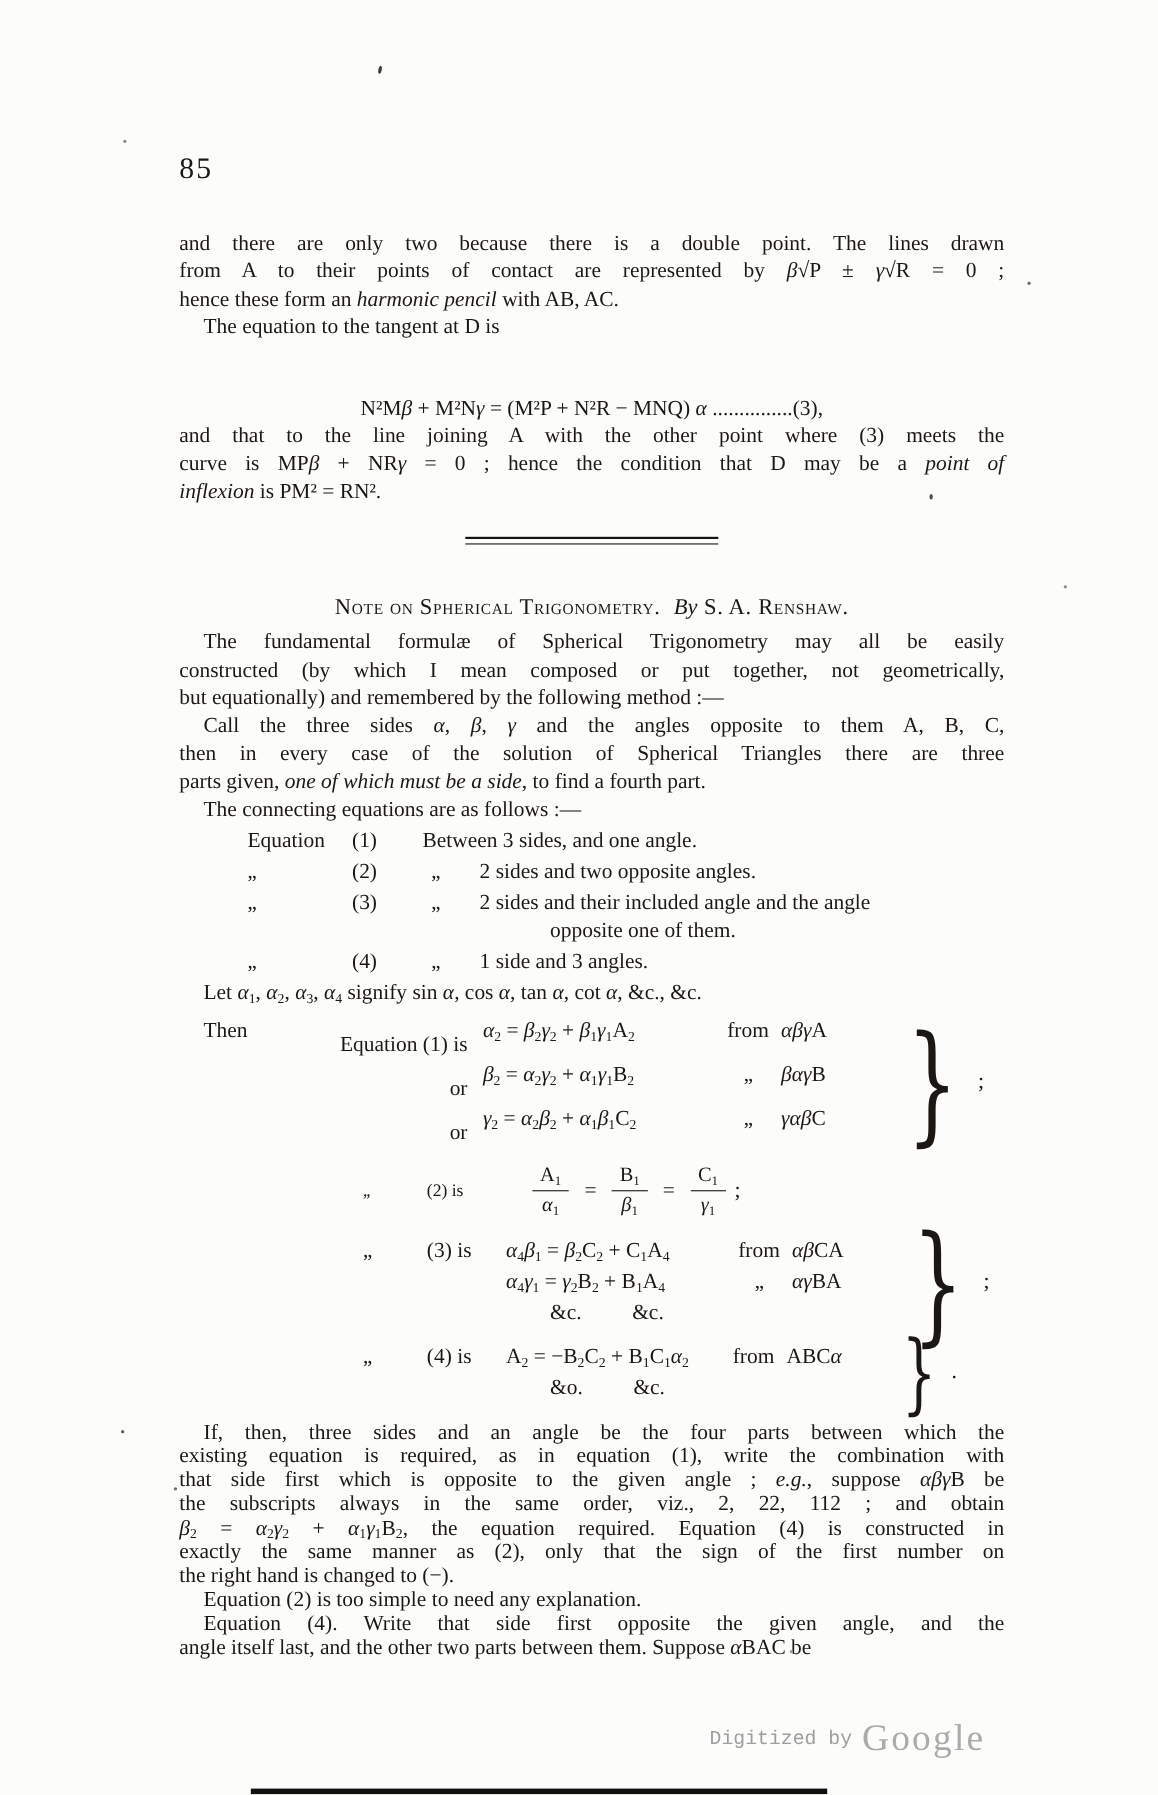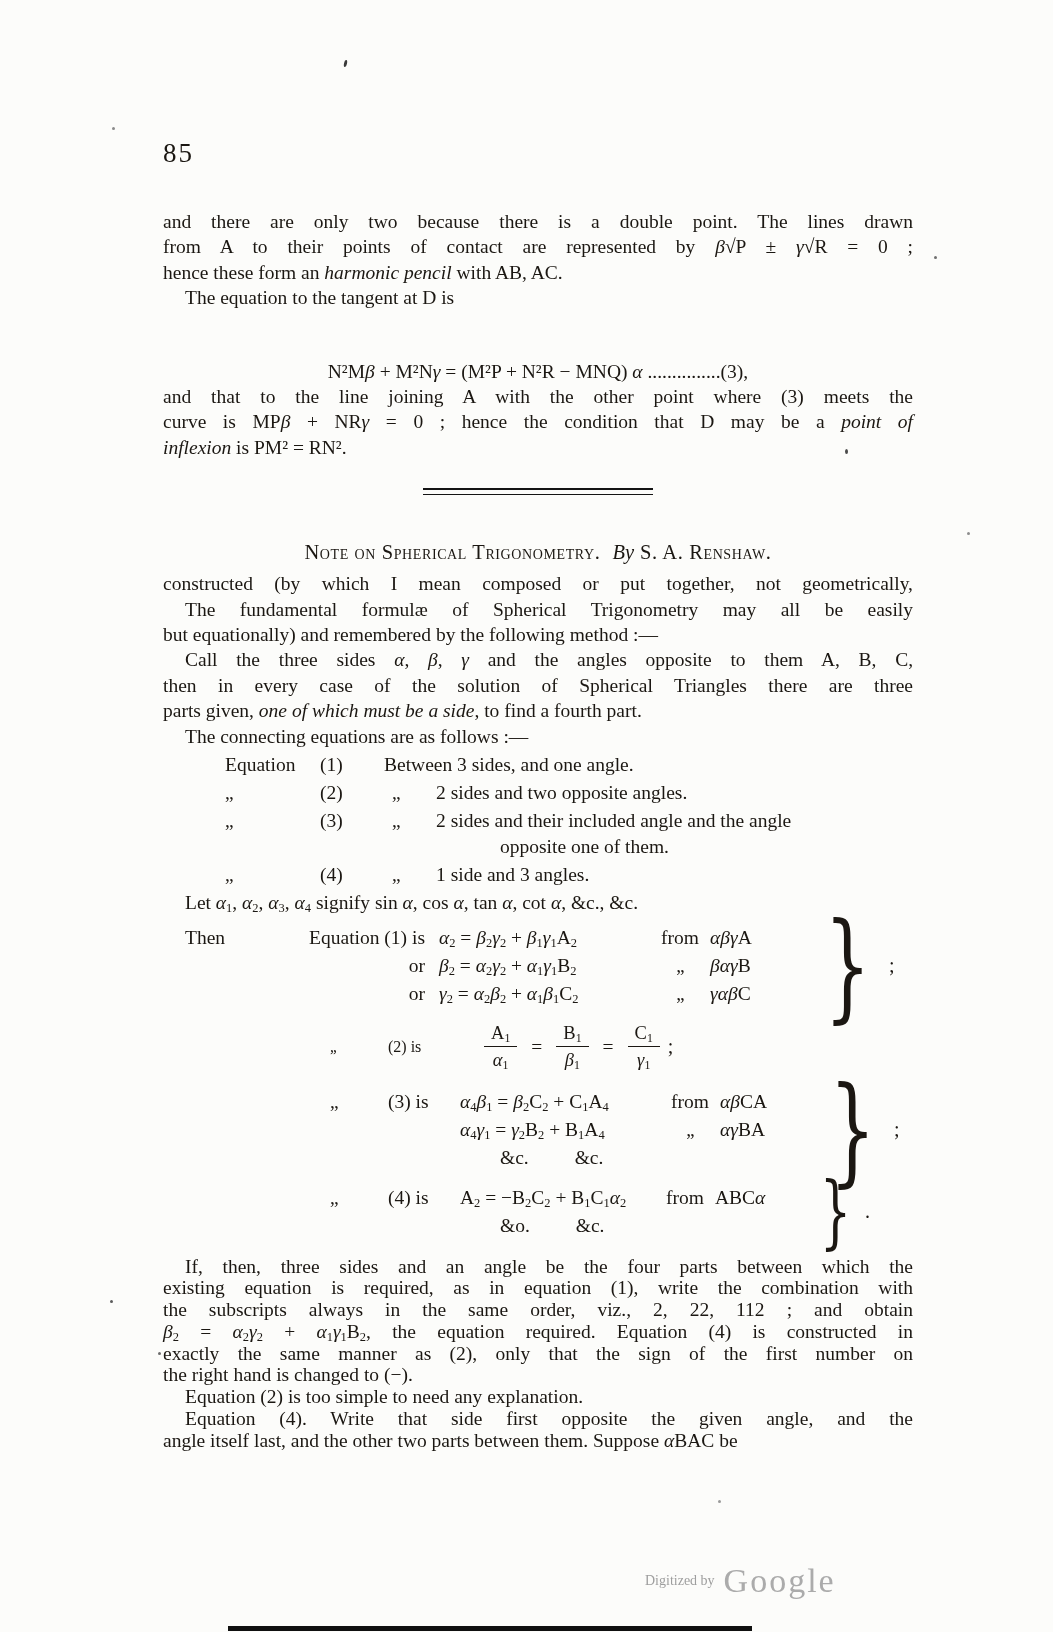--- a/index.html
+++ b/index.html
@@ -35,21 +35,21 @@
   .lc2{width:64px;}
   .lc3{width:52px;padding-left:8px;box-sizing:border-box;}
   .ltext{flex:1;}
   .dit{letter-spacing:-1px;}
   .wrap2{padding-left:64px;}
   .letline{margin-top:2px;}
   
   .eqblock{display:flex;align-items:center;margin-top:8px;}
   .erow{display:flex;line-height:28px;font-size:19.5px;}
   .c1{width:122px;padding-left:22px;box-sizing:border-box;}
-  .c2{width:140px;text-align:right;}
+  .c2{width:140px;text-align:right;margin-top:12px;}
   .c3{width:225px;padding-left:14px;box-sizing:border-box;}
   .c4{width:60px;text-align:center;}
   .c5{width:100px;}
   .s155{width:155px;}
   .cd{width:70px;padding-left:12px;box-sizing:border-box;}
   .cl{width:72px;}
   .e3{width:200px;}
   .e4{width:195px;}
   .l3{width:60px;text-align:center;}
   .m3{width:95px;}
@@ -63,21 +63,21 @@
   .eq2row{margin-top:6px;height:66px;}
   .fracgroup{display:flex;align-items:center;margin-left:20px;}
   .frac{display:inline-block;text-align:center;vertical-align:middle;margin:0 4px;}
   .fn{display:block;padding:0 7px 2px;border-bottom:1.6px solid var(--ink);font-size:18.5px;line-height:22px;}
   .fd{display:block;padding-top:2px;font-size:18.5px;line-height:22px;}
   .feq{margin:0 10px;font-size:19.5px;}
   .tight{margin-top:16px;}
   .tight .ln{line-height:21.8px;}
   
   .watermark{position:absolute;left:645px;top:1562px;display:flex;align-items:center;color:var(--watermark);}
-  .wm-small{font-family:Liberation Serif, serif;font-size:14px;color:#9e9e9e;}
+  .wm-small{font-family:Liberation Mono, monospace;font-size:18px;color:#9e9e9e;}
   .wm-logo{font-family:"Liberation Serif","DejaVu Serif",serif;font-size:34px;margin-left:9px;letter-spacing:2px;color:#ababab;}
   .botbar{position:absolute;left:228px;top:1626px;width:524px;height:5px;background:#101010;}
   .speck{position:absolute;border-radius:50%;}
 </style>
 </head>
 <body>
 
 <div class="page">
   <div class="content">
 
@@ -94,22 +94,22 @@
       <div class="ln"><i>inflexion</i> is PM² = RN².</div>
     </div>
 
     <div class="divider"></div>
 
     <div class="titleline">
       <span class="sc">Note on Spherical Trigonometry.</span><span class="by">By</span><span class="sc">S. A. Renshaw.</span>
     </div>
 
     <div class="artp">
+      <div class="ln ind jl">The fundamental formulæ of Spherical Trigonometry may all be easily</div>
       <div class="ln jl">constructed (by which I mean composed or put together, not geometrically,</div>
-      <div class="ln ind jl">The fundamental formulæ of Spherical Trigonometry may all be easily</div>
       <div class="ln">but equationally) and remembered by the following method :—</div>
     </div>
 
     <div>
       <div class="ln ind jl">Call the three sides <i>α</i>, <i>β</i>, <i>γ</i> and the angles opposite to them A, B, C,</div>
       <div class="ln jl">then in every case of the solution of Spherical Triangles there are three</div>
       <div class="ln">parts given, <i>one of which must be a side</i>, to find a fourth part.</div>
     </div>
 
     <div class="ln ind">The connecting equations are as follows :—</div>
@@ -242,20 +242,21 @@
           <span class="e4 etc1"><span>&amp;o.</span><span class="etc2">&amp;c.</span></span>
         </div>
       </div>
       <div class="brace b56">}</div>
       <div class="bpunct">.</div>
     </div>
 
     <div class="tight">
       <div class="ln ind jl">If, then, three sides and an angle be the four parts between which the</div>
       <div class="ln jl">existing equation is required, as in equation (1), write the combination with</div>
+      <div class="ln jl">that side first which is opposite to the given angle ; <i>e.g.</i>, suppose <i>αβγ</i>B be</div>
       <div class="ln jl">the subscripts always in the same order, viz., 2, 22, 112 ; and obtain</div>
       <div class="ln jl"><i>β</i><sub>2</sub> = <i>α</i><sub>2</sub><i>γ</i><sub>2</sub> + <i>α</i><sub>1</sub><i>γ</i><sub>1</sub>B<sub>2</sub>, the equation required.  Equation (4) is constructed in</div>
       <div class="ln jl">exactly the same manner as (2), only that the sign of the first number on</div>
       <div class="ln">the right hand is changed to (−).</div>
       <div class="ln ind">Equation (2) is too simple to need any explanation.</div>
       <div class="ln ind jl">Equation (4).  Write that side first opposite the given angle, and the</div>
       <div class="ln">angle itself last, and the other two parts between them.  Suppose <i>α</i>BAC be</div>
     </div>
 
   </div>

